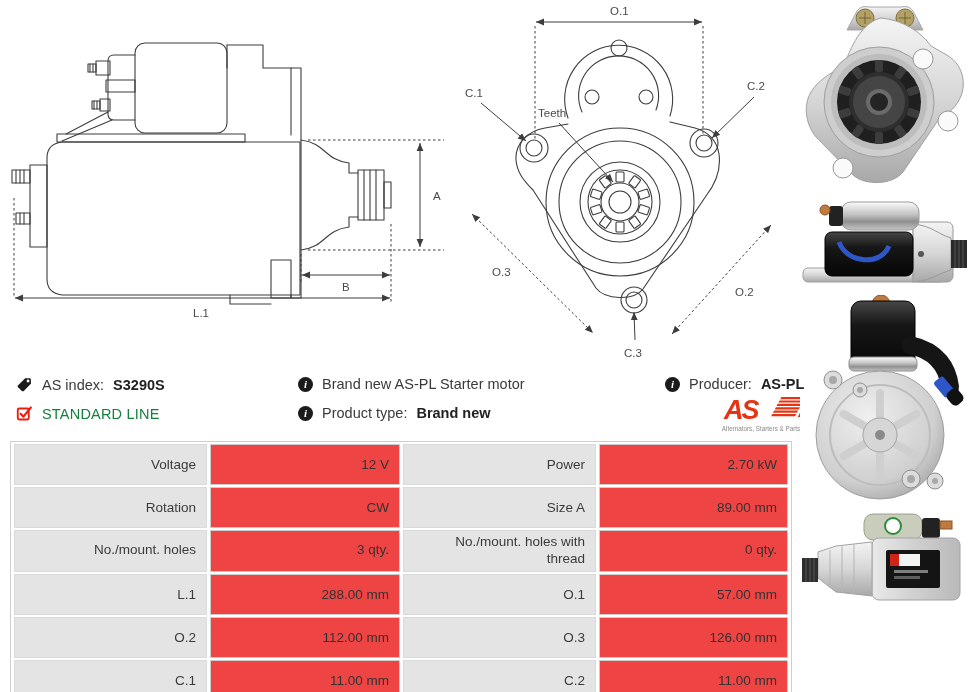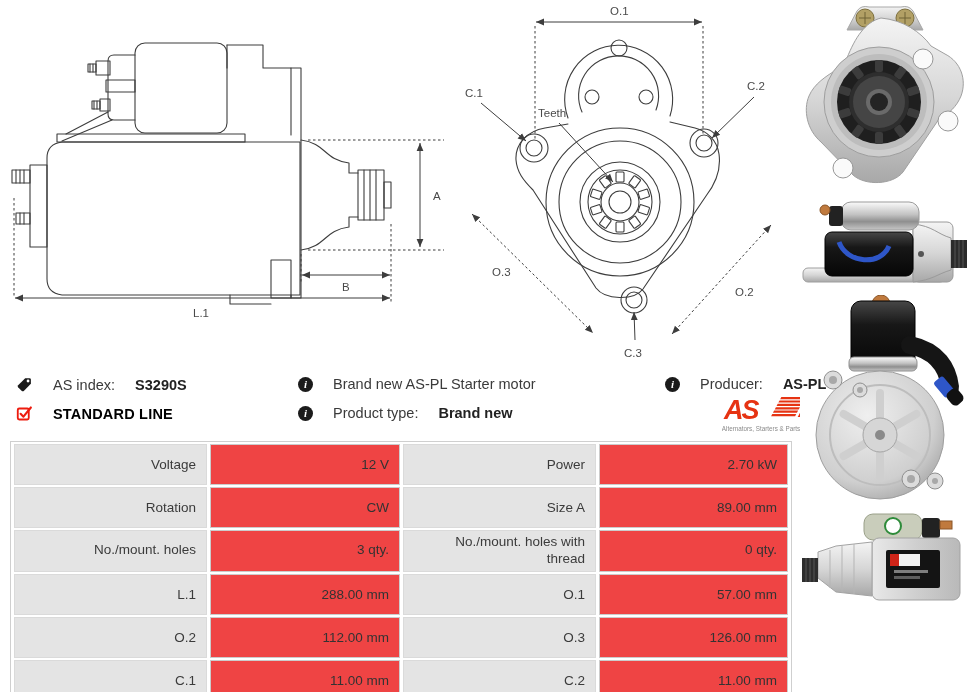--- a/index.html
+++ b/index.html
@@ -20,25 +20,25 @@
   .dlabel { font-size:11.5px; fill:#4a4a4a; }
 
   
   .photo { position:absolute; }
   #photo-1 { left:795px; top:2px; }
   #photo-2 { left:795px; top:196px; }
   #photo-3 { left:798px; top:295px; }
   #photo-4 { left:798px; top:512px; }
 
   
-  .info-item { position:absolute; display:flex; align-items:center; gap:20px;
+  .info-item { position:absolute; display:flex; align-items:center; gap:9px;
                font-size:14.5px; white-space:nowrap; color:#3a3a3a; }
   .info-item b { color:#222; }
   #info-as-index { left:16px; top:376px; }
-  #info-standard { left:16px; top:405px; color:#000000; font-weight:700; letter-spacing:.2px; }
+  #info-standard { left:16px; top:405px; color:#15803d; font-weight:400; letter-spacing:.2px; }
   #info-brand    { left:298px; top:376px; }
   #info-ptype    { left:298px; top:405px; }
   #info-producer { left:665px; top:376px; }
   .info-icon {
     display:inline-flex; width:15px; height:15px; border-radius:50%;
     background:#1b1b1b; color:#fff; align-items:center; justify-content:center;
     font:italic 700 11px "Liberation Serif", serif; flex:none;
   }
   #brand-logo { position:absolute; left:722px; top:392px; }
 

